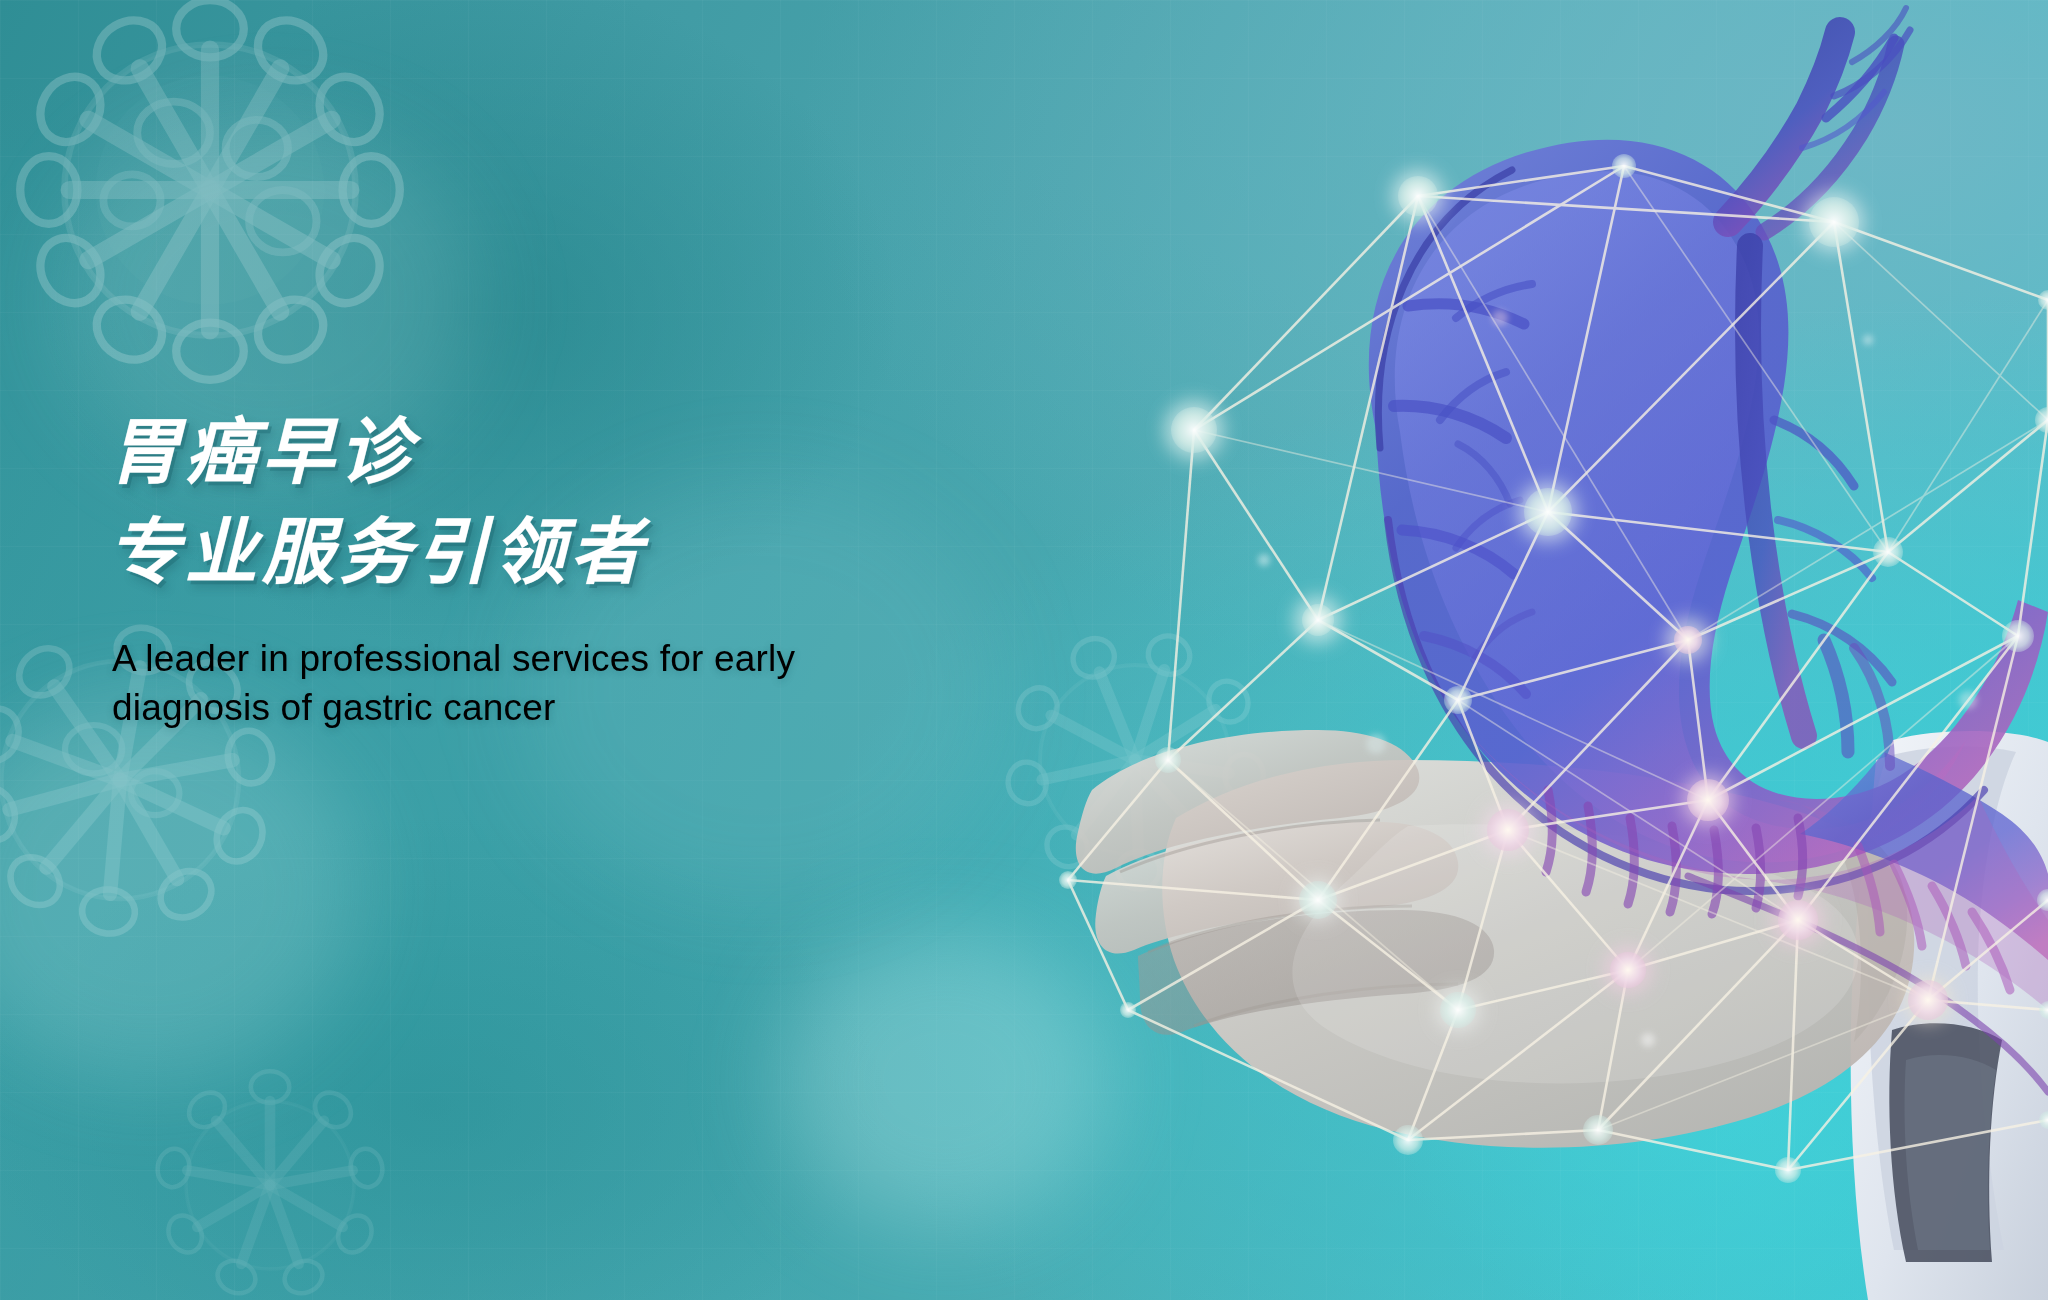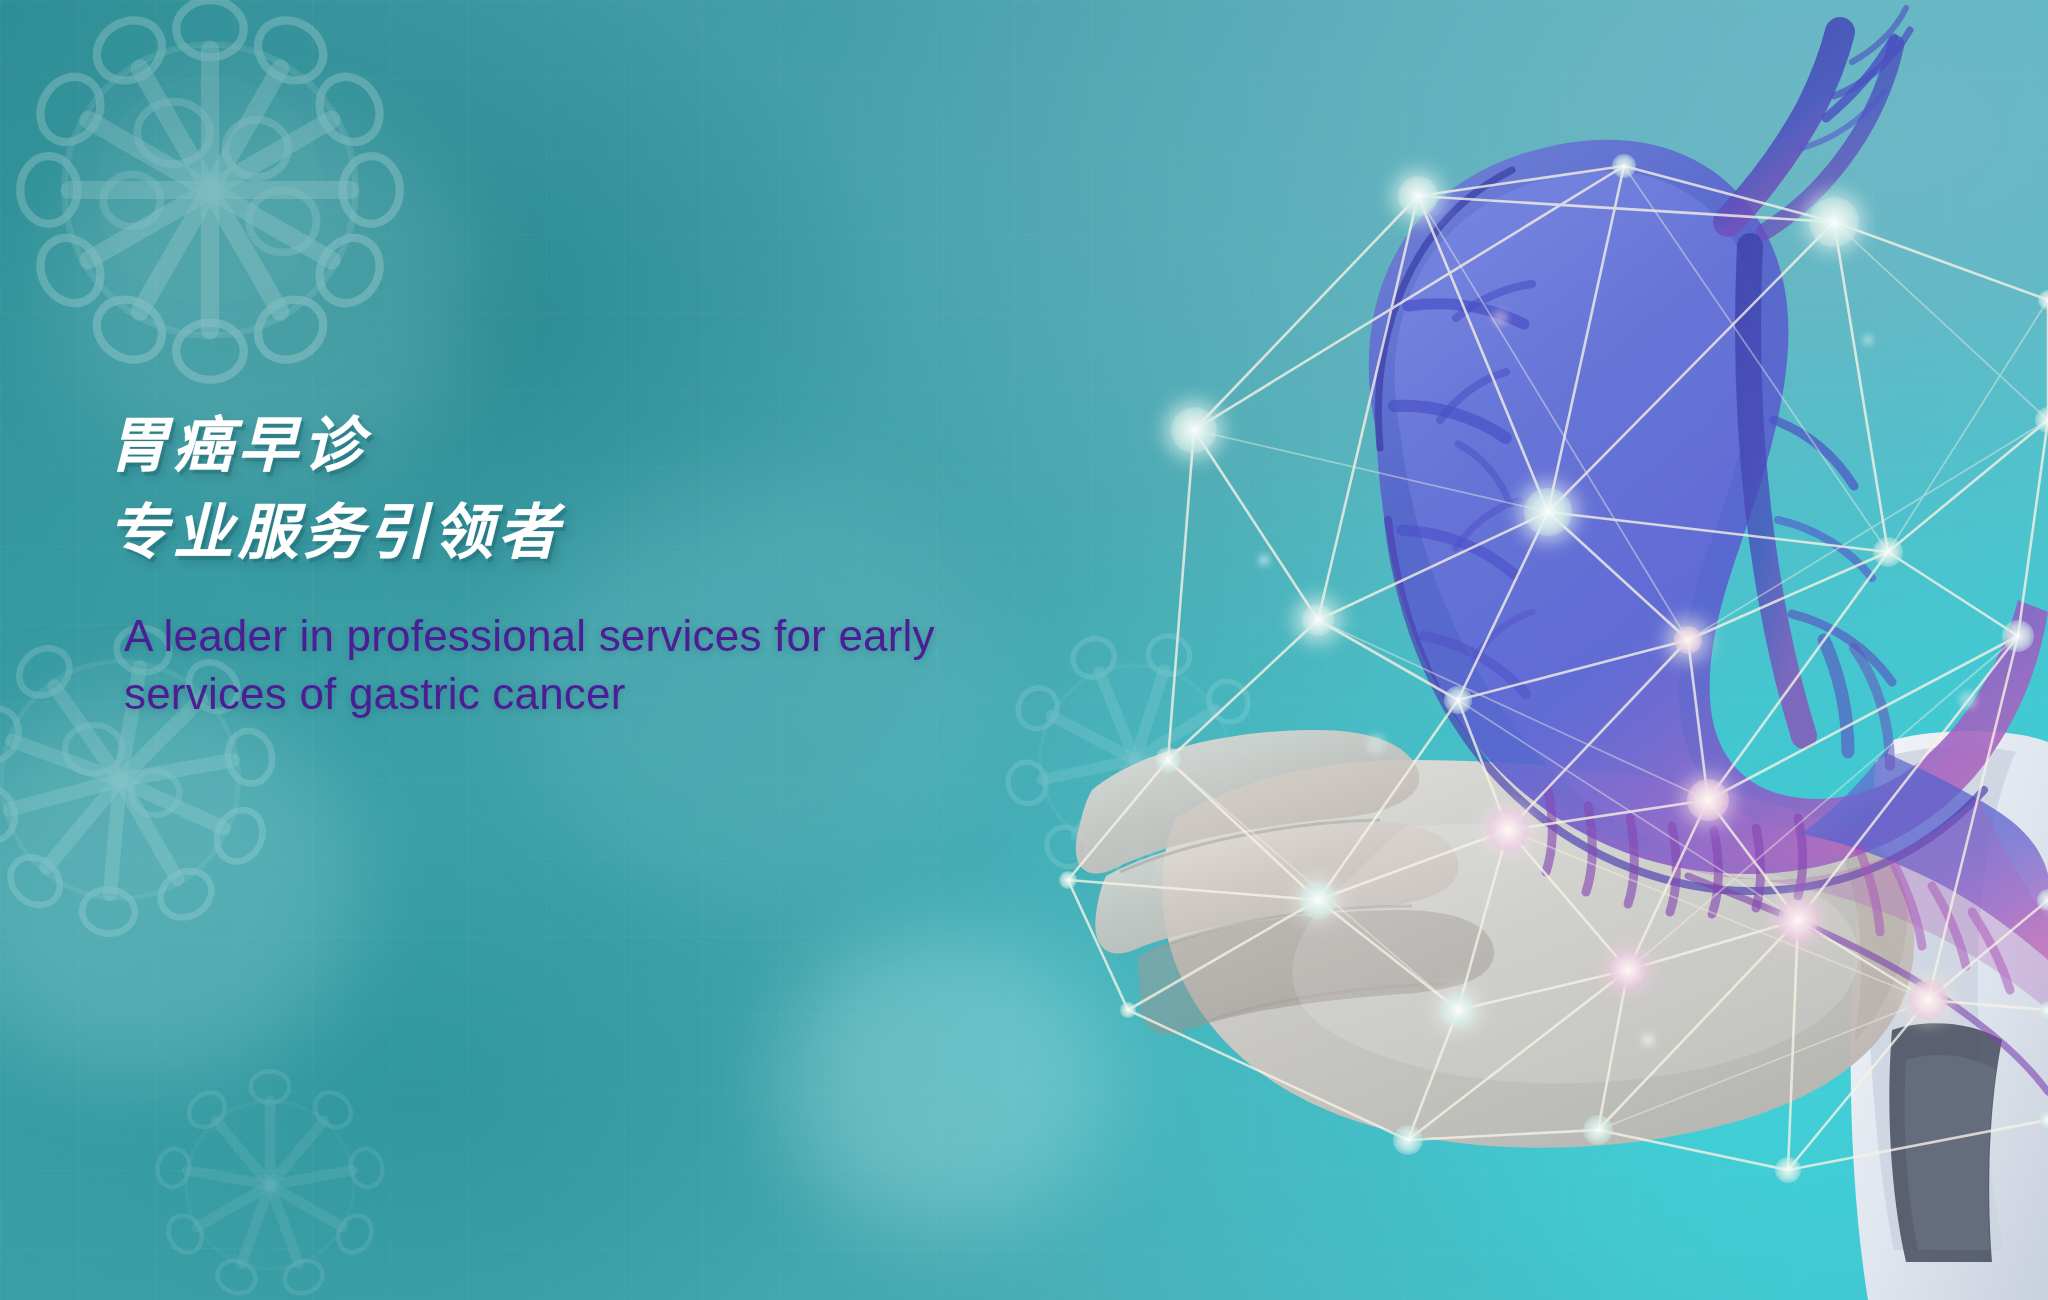--- a/index.html
+++ b/index.html
@@ -78,41 +78,41 @@
 
   
   .copy {
     position: absolute;
     left: 108px;
     top: 412px;
     width: 1050px;
     z-index: 40;
   }
   .headline {
-    font-size: 60px;
+    font-size: 72px;
     line-height: 1.13;
     font-weight: 700;
     font-style: italic;
     color: #ffffff;
     letter-spacing: 5px;
     margin: 0;
     text-shadow:
       3px 4px 0 rgba(30,106,116,0.45),
       5px 7px 10px rgba(20,80,90,0.28);
     -webkit-text-stroke: 0.6px rgba(255,255,255,0.5);
   }
   .headline .line { display: block; white-space: nowrap; }
   .headline .line + .line { margin-top: 19px; }
 
   .subhead {
-    margin: 40px 0 0 16px;
-    font-size: 44px;
+    margin: 40px 0 0 4px;
+    font-size: 37px;
     line-height: 1.33;
     font-weight: 400;
-    color: #4c1d95;
+    color: #000000;
     letter-spacing: 0.2px;
     text-shadow: 0 2px 7px rgba(20,80,90,0.30);
   }
   .subhead .line { display: block; }
 
   
   .artwork {
     position: absolute;
     right: 0;
     top: 0;
@@ -600,17 +600,17 @@
     </svg>
   </div>
 
   <div class="copy">
     <h1 class="headline">
       <span class="line">胃癌早诊</span>
       <span class="line">专业服务引领者</span>
     </h1>
     <p class="subhead">
       <span class="line">A leader in professional services for early</span>
-      <span class="line">services of gastric cancer</span>
+      <span class="line">diagnosis of gastric cancer</span>
     </p>
   </div>
 
 </div>
 
 </body></html>

